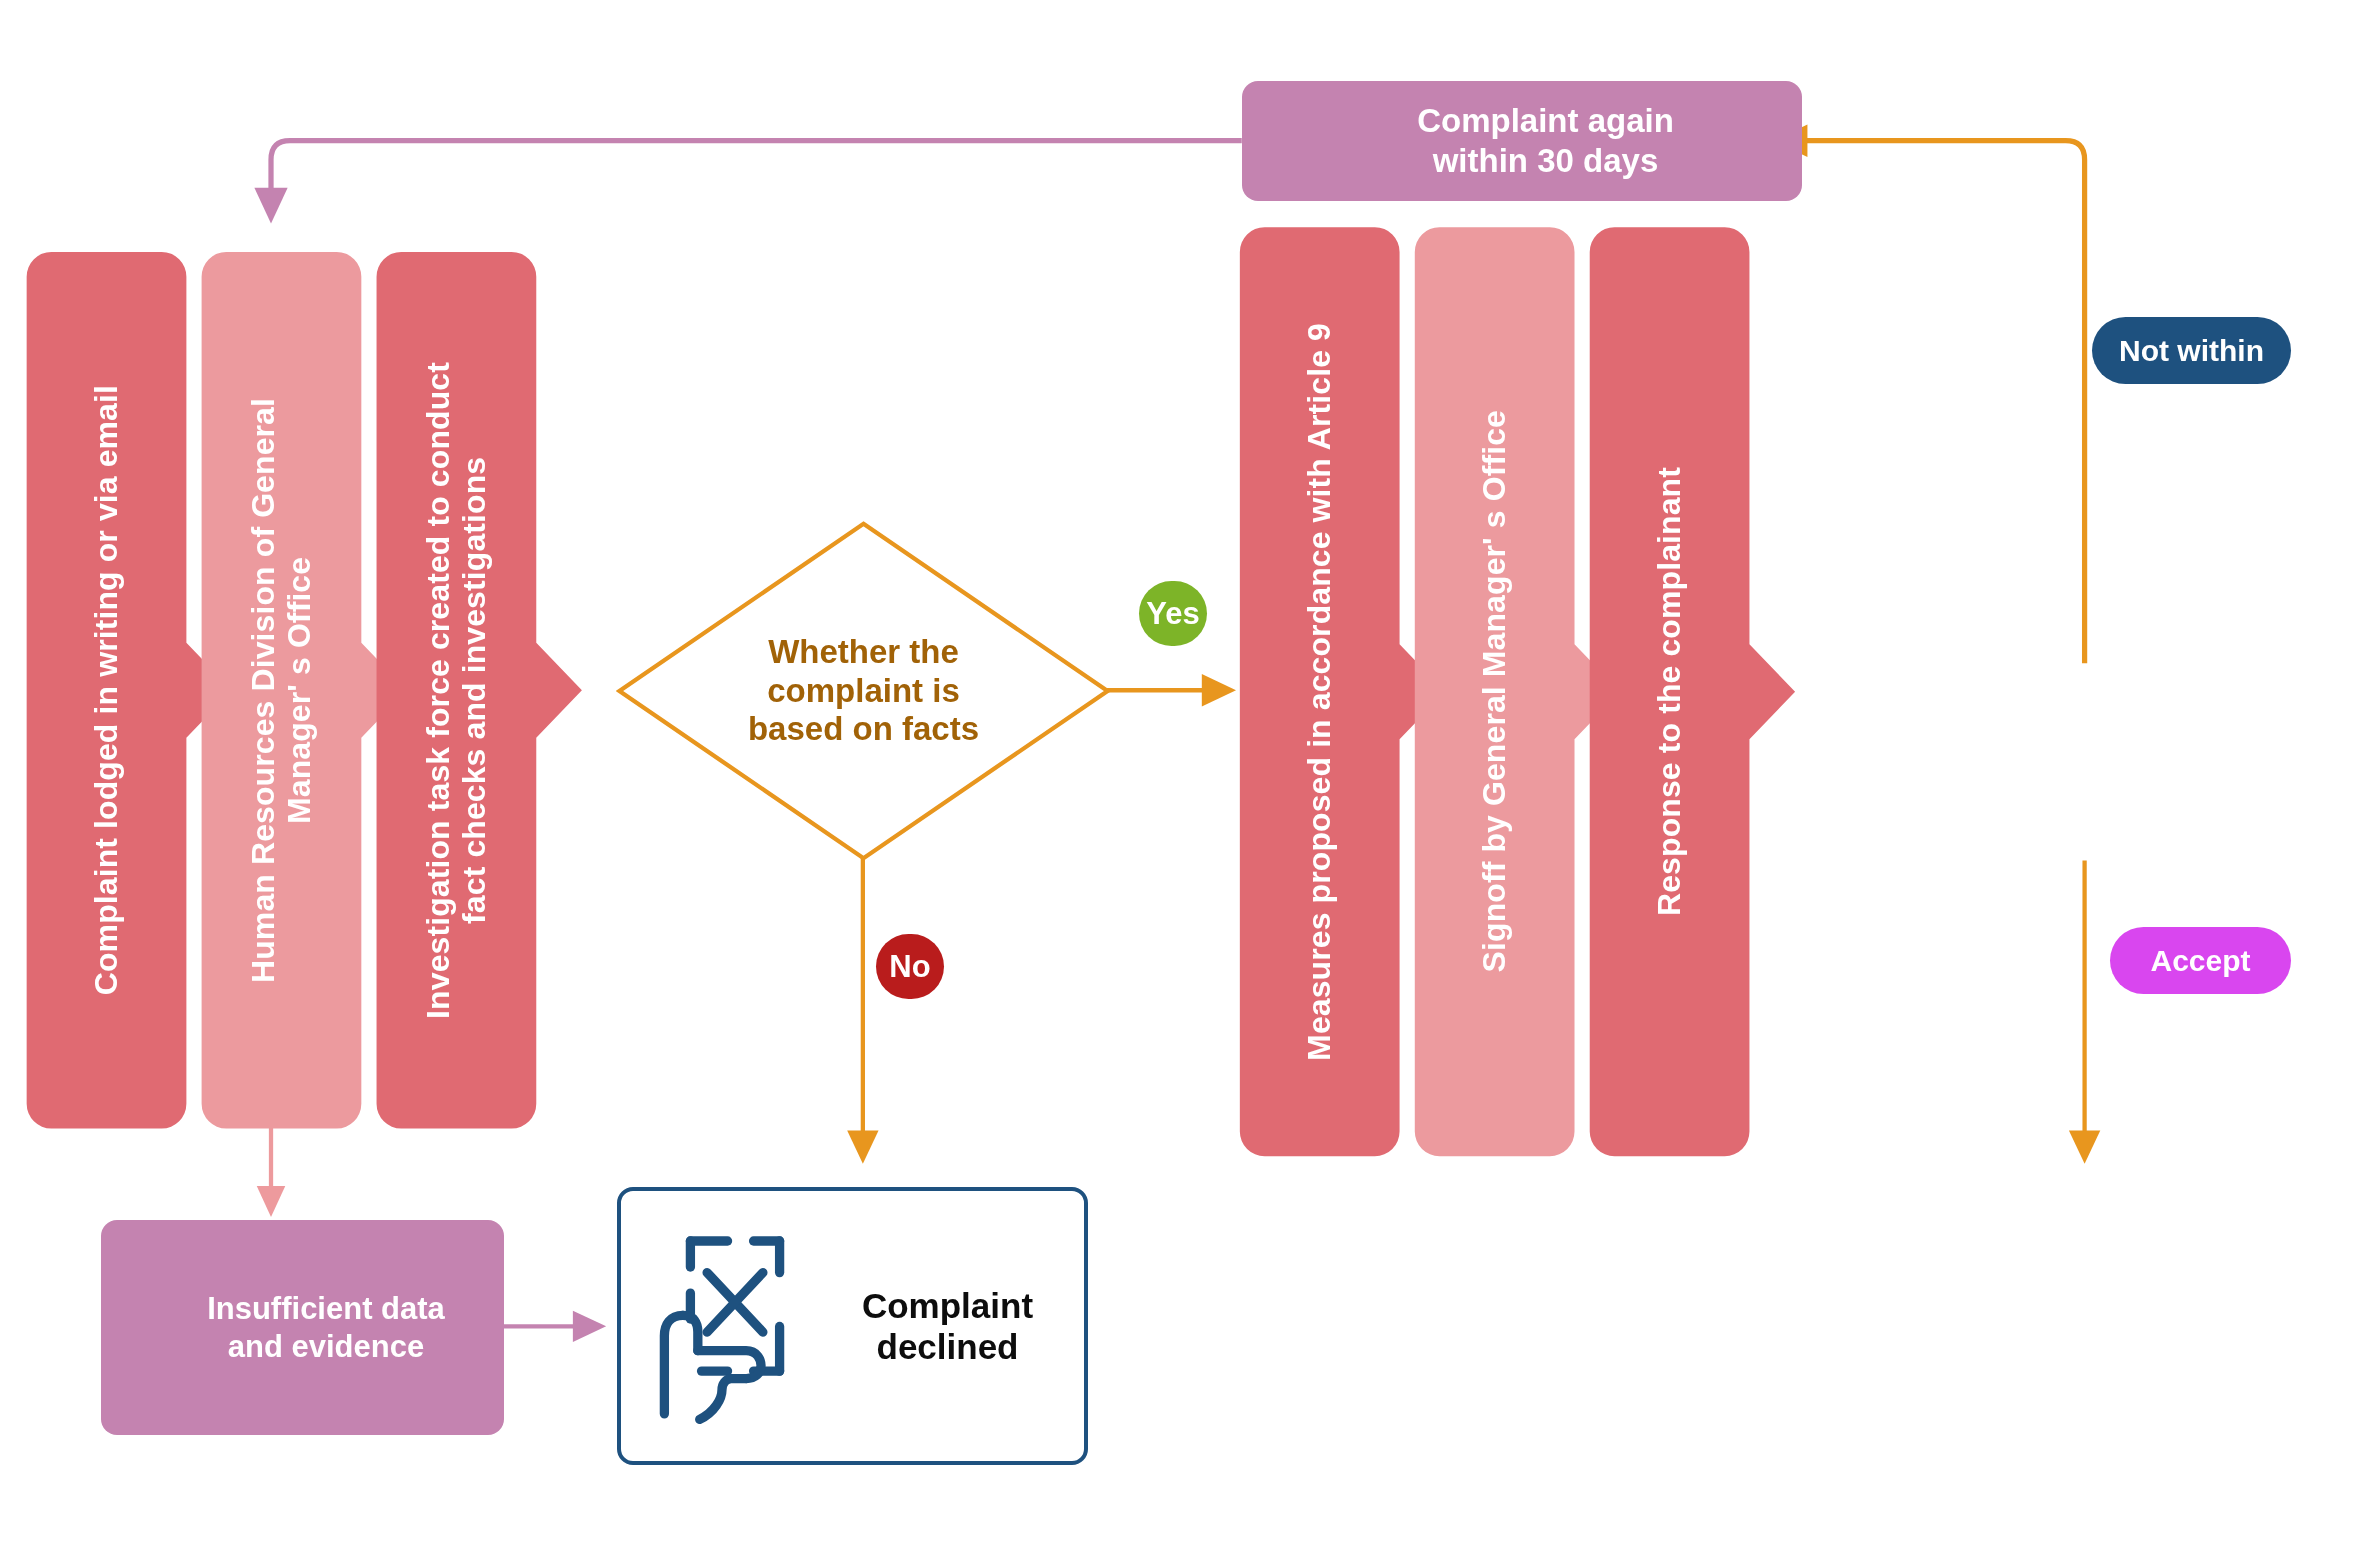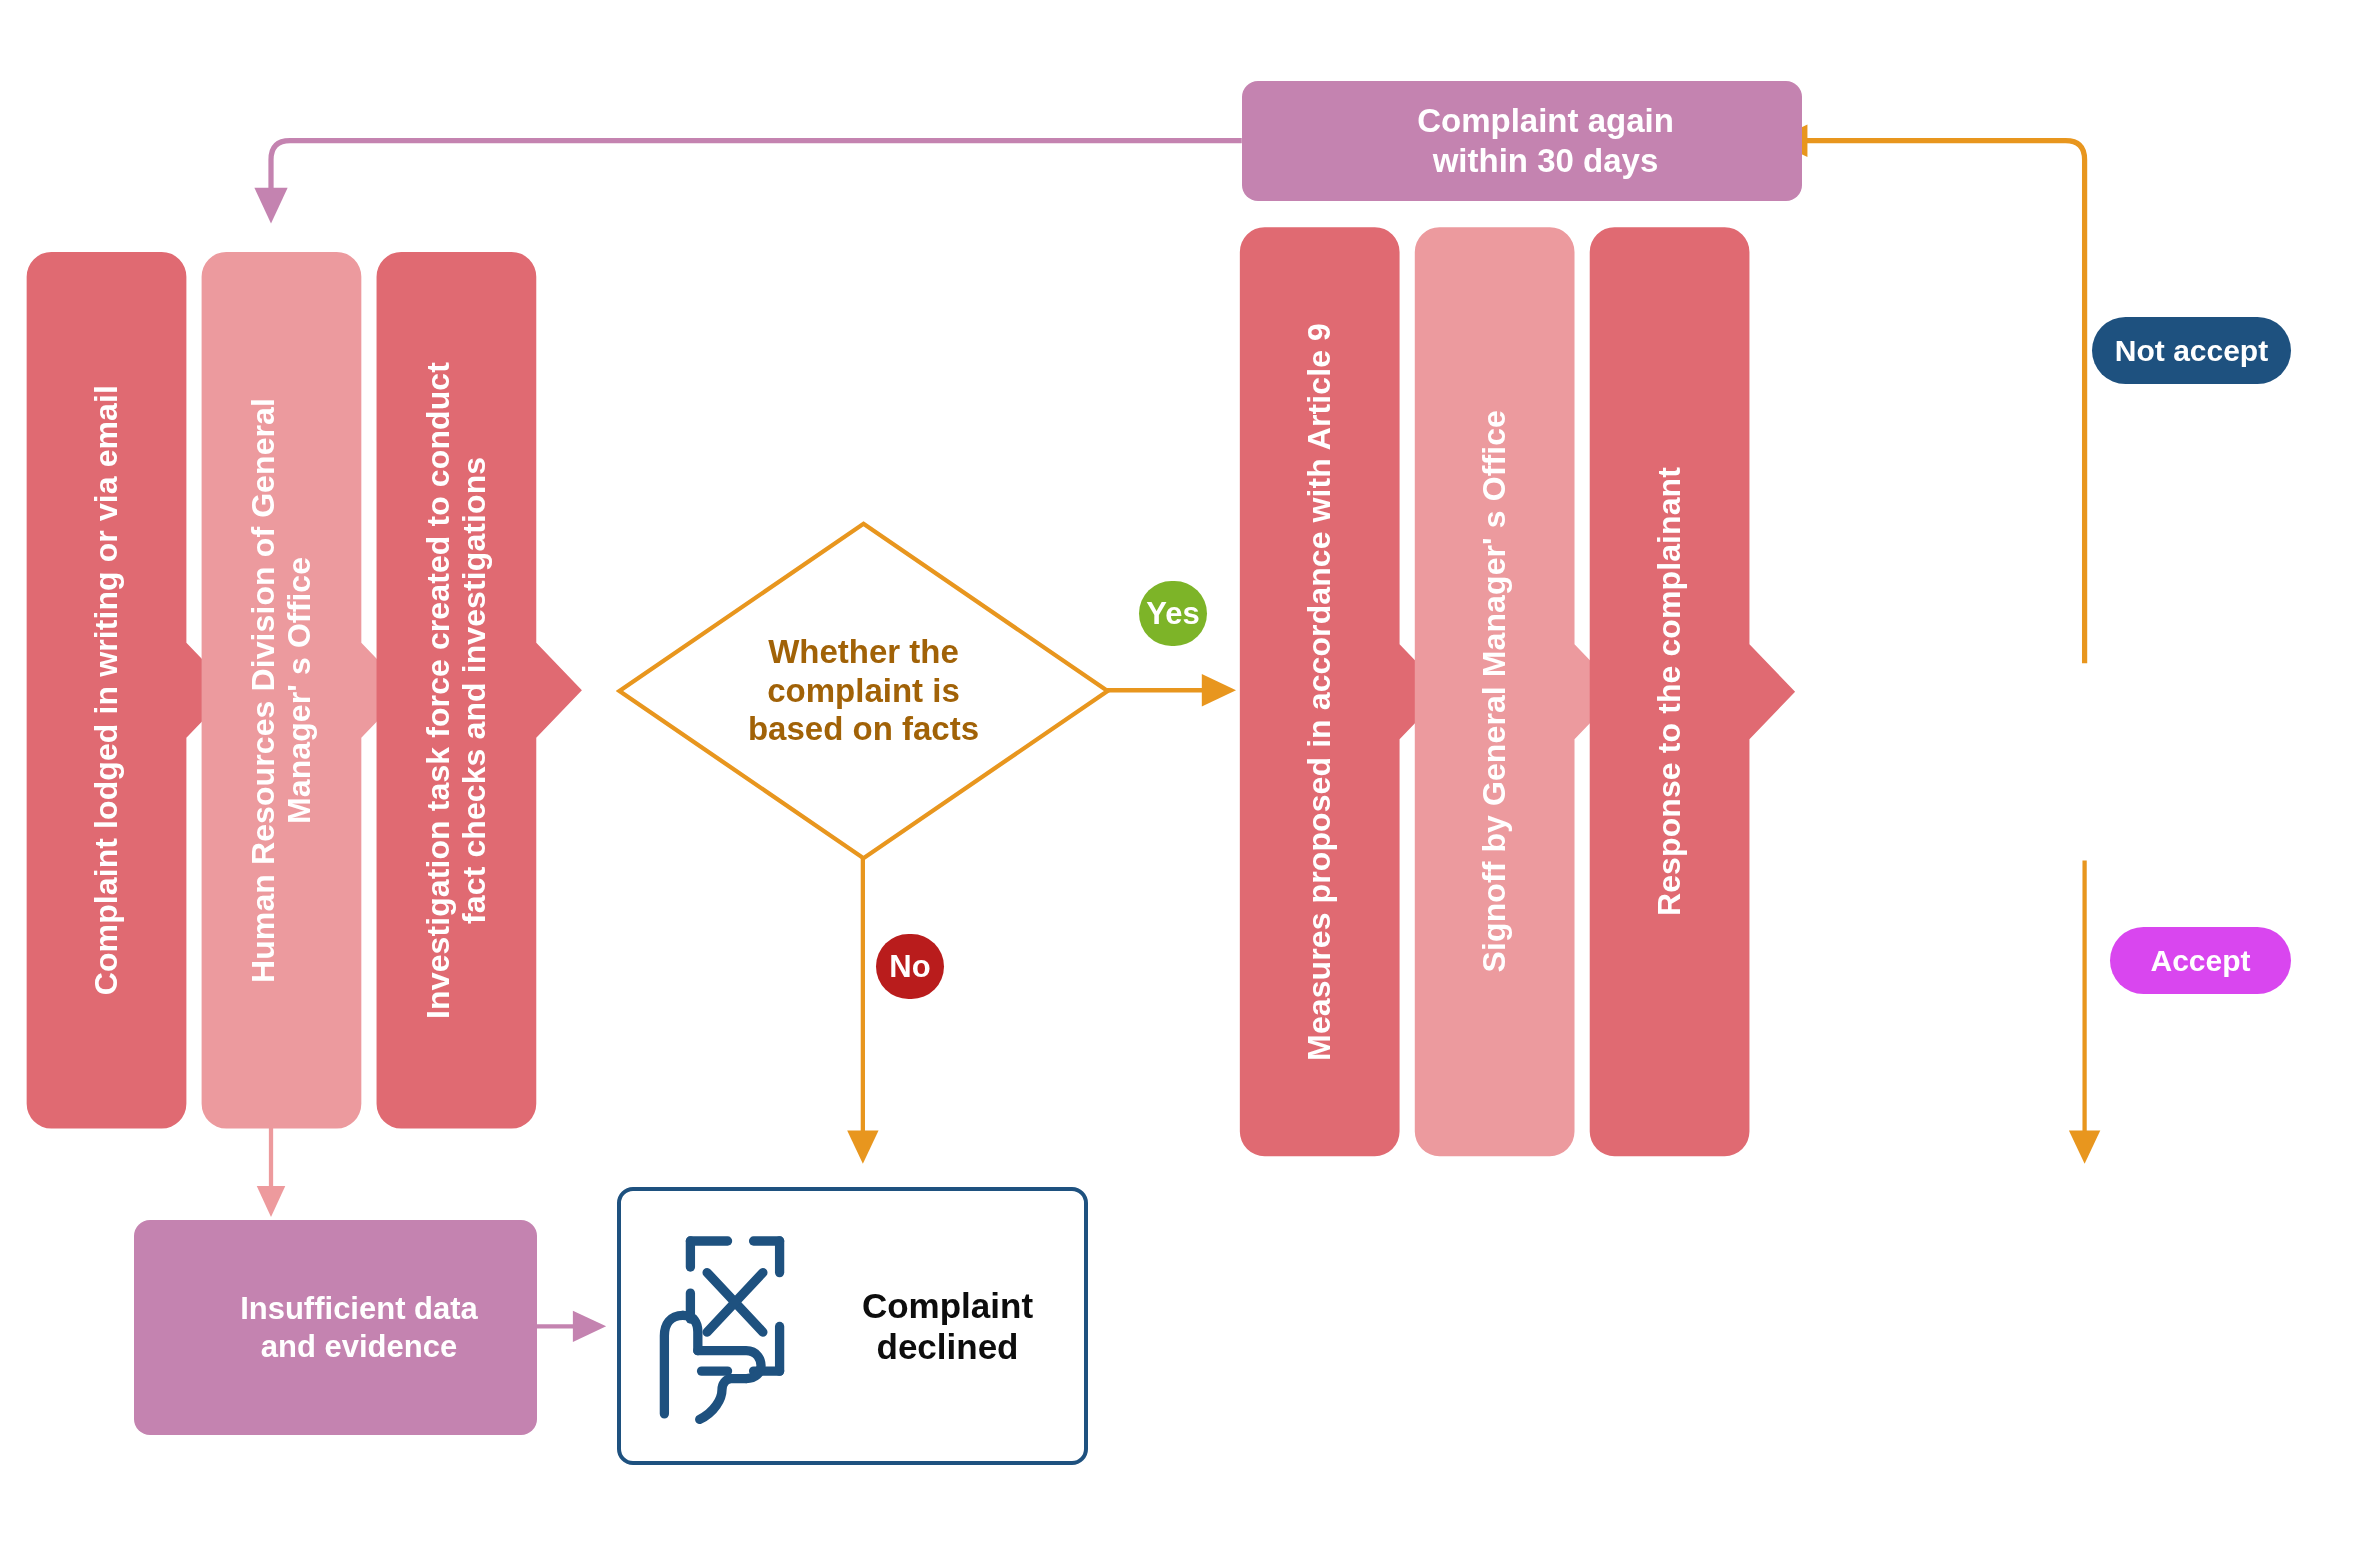--- a/index.html
+++ b/index.html
@@ -209,38 +209,38 @@
     <span class="chev-label" style="font-size:32px; max-height:870px;">Signoff by General Manager' s Office</span>
   </div>
 
   <div class="chev" style="left:1590px; top:227px; width:160px; height:929px;">
     <span class="chev-label" style="font-size:32px; max-height:870px;">Response to the complainant</span>
   </div>
 
   <div class="roundbox" style="left:1242px; top:81px; width:513px; height:120px; background:#C483B0; font-size:33px;">Complaint again
 within 30 days</div>
 
-  <div class="roundbox" style="left:101px; top:1220px; width:356px; height:215px; background:#C483B0; font-size:31px;margin-left:33px;">Insufficient data
+  <div class="roundbox" style="left:101px; top:1220px; width:356px; height:215px; background:#C483B0; font-size:31px;">Insufficient data
 and evidence</div>
 
   <div class="diamond-wrap" style="left:616px; top:521px; width:495px; height:340px;">
     <svg viewBox="0 0 1040 716" width="495" height="340" xmlns="http://www.w3.org/2000/svg">
       <polygon points="520,6 1034,358 520,710 6,358" fill="#ffffff" stroke="#E8961E" stroke-width="9"></polygon>
     </svg>
     <div class="diamond-label" style="font-size:33px;">Whether the
 complaint is
 based on facts</div>
   </div>
 
 
   <div class="pill" style="left:1123px; top:581px; width:68px; height:65px; background:#7DB428; font-size:31px;margin-left:16px;">Yes</div>
 
   <div class="pill" style="left:876px; top:934px; width:68px; height:65px; background:#b91c1c; font-size:31px;">No</div>
 
-  <div class="pill" style="left:2092px; top:317px; width:199px; height:67px; background:#1E517F; font-size:30px;">Not accept</div>
+  <div class="pill" style="left:2092px; top:317px; width:199px; height:67px; background:#1E517F; font-size:30px;">Not within</div>
 
   <div class="pill" style="left:2110px; top:927px; width:181px; height:67px; background:#d946ef; font-size:30px;">Accept</div>
 
   <div class="outcome outcome-declined" style="left:617px; top:1166px; width:471px; height:278px; padding:16px 19px;">
     <div class="oc-icon" style="width:190px; height:223px;">
       <svg viewBox="0 0 200 240" width="190" height="223" xmlns="http://www.w3.org/2000/svg">
         <g fill="none" stroke="#1E517F" stroke-width="10" stroke-linecap="round" stroke-linejoin="round">
 
           <path d="M52,28 L52,56"></path>
           <path d="M52,28 L92,28"></path>

